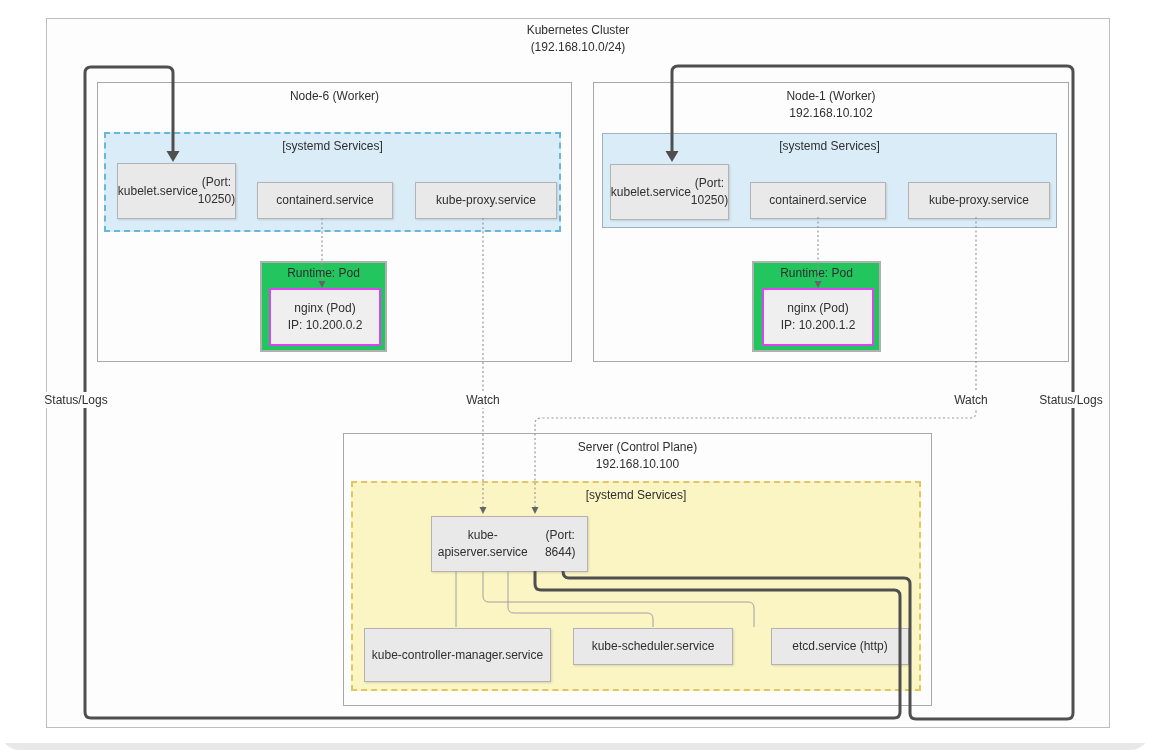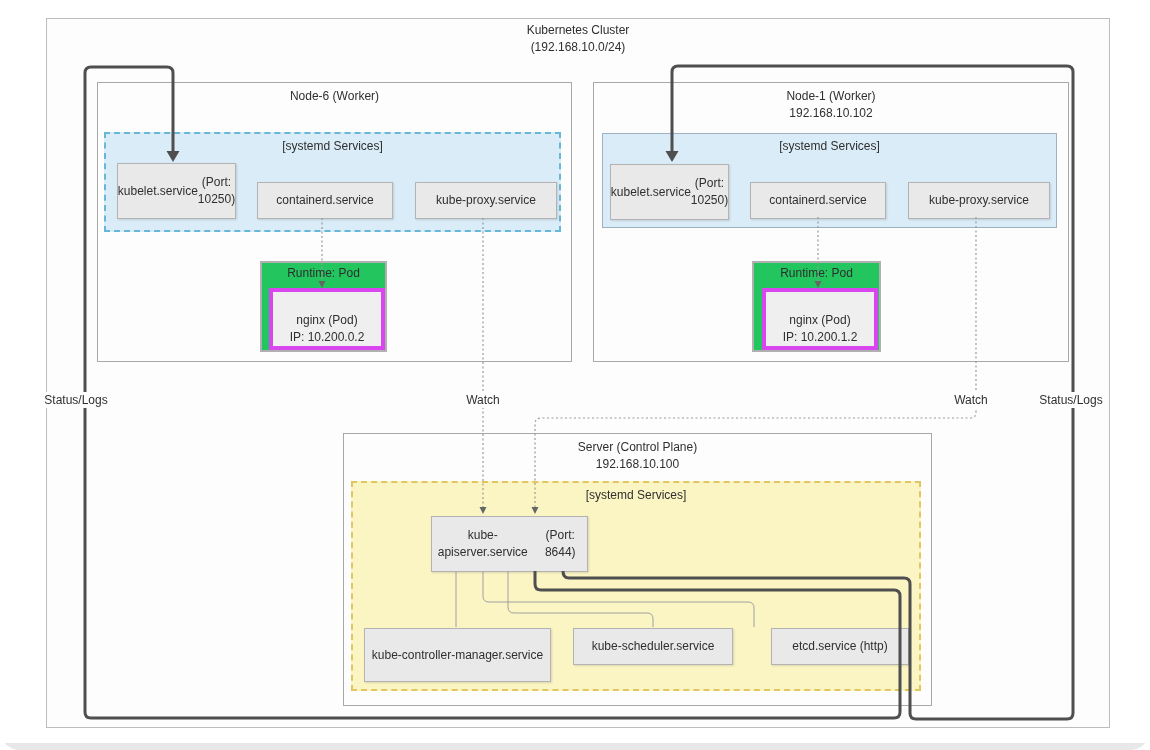--- a/index.html
+++ b/index.html
@@ -14,22 +14,22 @@
   .sysd-blue{background:#daecf7;}
   .sysd-blue-dashed{border:2px dashed #67b7d6;}
   .sysd-blue-solid{border:1px solid #9fb1c1;}
   .sysd-yellow{background:#fbf5c4;border:2px dashed #e2c65f;}
   .svc{position:absolute;background:#e9e9e9;border:1px solid #b3b3b3;
        box-shadow:1px 1px 2px rgba(0,0,0,0.13);
        display:flex;flex-direction:row;align-items:center;justify-content:center;
        text-align:center;line-height:17px;}
   .runtime{position:absolute;background:#22c55e;border:2px solid #b0b0b0;}
   .runtime-label{position:absolute;left:0;right:0;top:3px;text-align:center;}
-  .podbox{position:absolute;background:#efefef;border:4px solid #d946ef;
-          display:flex;flex-direction:column;align-items:center;justify-content:flex-end;
+  .podbox{position:absolute;background:#efefef;border:2px solid #d946ef;
+          display:flex;flex-direction:column;align-items:center;justify-content:center;
           text-align:center;line-height:17px;}
   .edge-label{position:absolute;text-align:center;background:#fdfdfd;padding:1px 2px;line-height:14px;}
   svg.connectors{position:absolute;left:0;top:0;pointer-events:none;}
   .bottom-strip{position:absolute;left:0;top:743px;width:1150px;height:7px;background:#e8e8e8;}
 </style>
 </head>
 <body>
 
 <div class="canvas">
 

